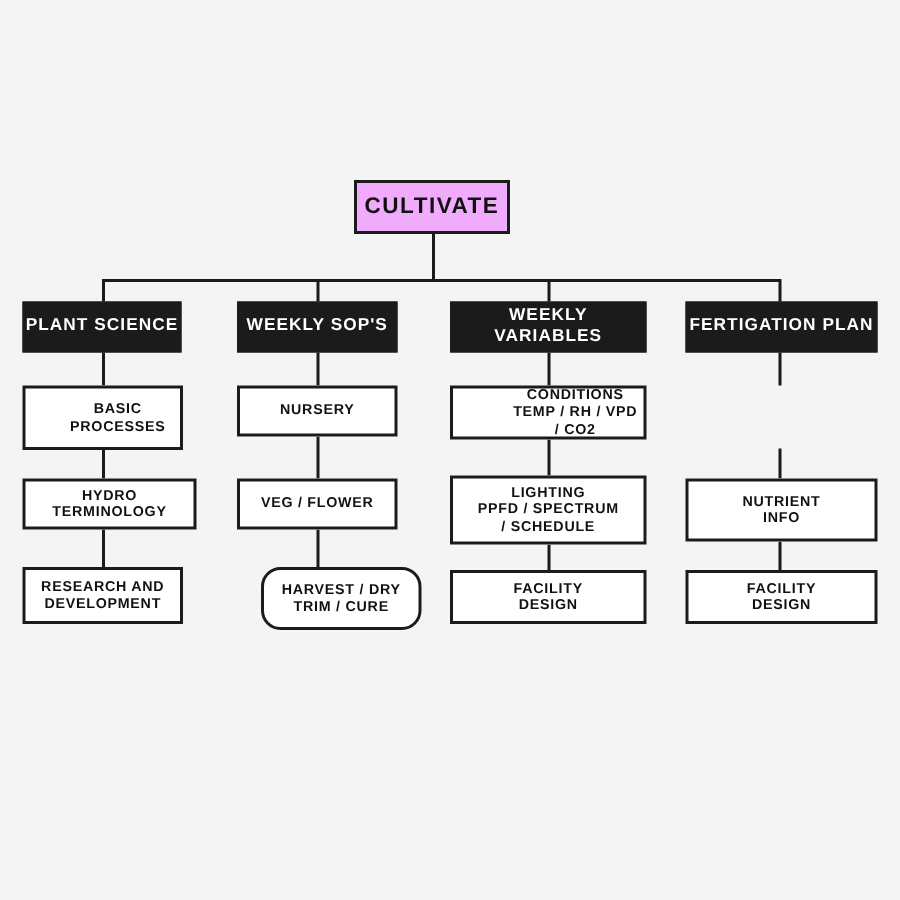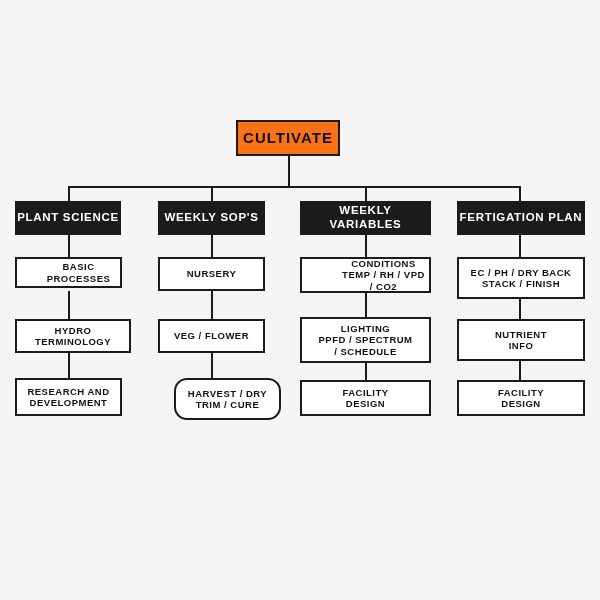--- a/index.html
+++ b/index.html
@@ -41,21 +41,21 @@
     position: absolute;
     box-sizing: border-box;
     display: flex;
     align-items: center;
     justify-content: center;
     text-align: center;
     letter-spacing: 0.4px;
     line-height: 1.18;
   }
   .node-root {
-    background: #f97316;
+    background: #f0abfc;
     border: 2px solid #1b1b1b;
     color: #111111;
     font-weight: bold;
     font-size: 15px;
     letter-spacing: 1px;
   }
   .node-head {
     background: #1b1b1b;
     border: 2px solid #1b1b1b;
     color: #ffffff;
@@ -112,21 +112,21 @@
   <div class="line vline" style="left:519px; top:299px; height:20px;"></div>
   <div class="line vline" style="left:519px; top:361px; height:19px;"></div>
 
   <div class="node node-root" style="left:236px; top:120px; width:104px; height:36px;">
     <span class="txt">CULTIVATE</span>
   </div>
 
   <div class="node node-head" style="left:15px; top:201px; width:106px; height:34px;">
     <span class="txt">PLANT SCIENCE</span>
   </div>
-  <div class="node node-leaf" style="left:15px; top:257px; width:107px; height:31px;padding-left:23px;">
+  <div class="node node-leaf" style="left:15px; top:257px; width:107px; height:43px;padding-left:23px;">
     <span class="txt">BASIC PROCESSES</span>
   </div>
   <div class="node node-leaf" style="left:15px; top:319px; width:116px; height:34px;">
     <span class="txt">HYDRO TERMINOLOGY</span>
   </div>
   <div class="node node-leaf" style="left:15px; top:378px; width:107px; height:38px;">
     <span class="txt">RESEARCH AND
 DEVELOPMENT</span>
   </div>
 
@@ -157,24 +157,20 @@
 / SCHEDULE</span>
   </div>
   <div class="node node-leaf" style="left:300px; top:380px; width:131px; height:36px;">
     <span class="txt">FACILITY
 DESIGN</span>
   </div>
 
   <div class="node node-head" style="left:457px; top:201px; width:128px; height:34px;">
     <span class="txt">FERTIGATION PLAN</span>
   </div>
-  <div class="node node-leaf" style="left:457px; top:257px; width:128px; height:42px;">
-    <span class="txt">EC / PH / DRY BACK
-STACK / FINISH</span>
-  </div>
   <div class="node node-leaf" style="left:457px; top:319px; width:128px; height:42px;">
     <span class="txt">NUTRIENT
 INFO</span>
   </div>
   <div class="node node-leaf" style="left:457px; top:380px; width:128px; height:36px;">
     <span class="txt">FACILITY
 DESIGN</span>
   </div>
 </div>
 

